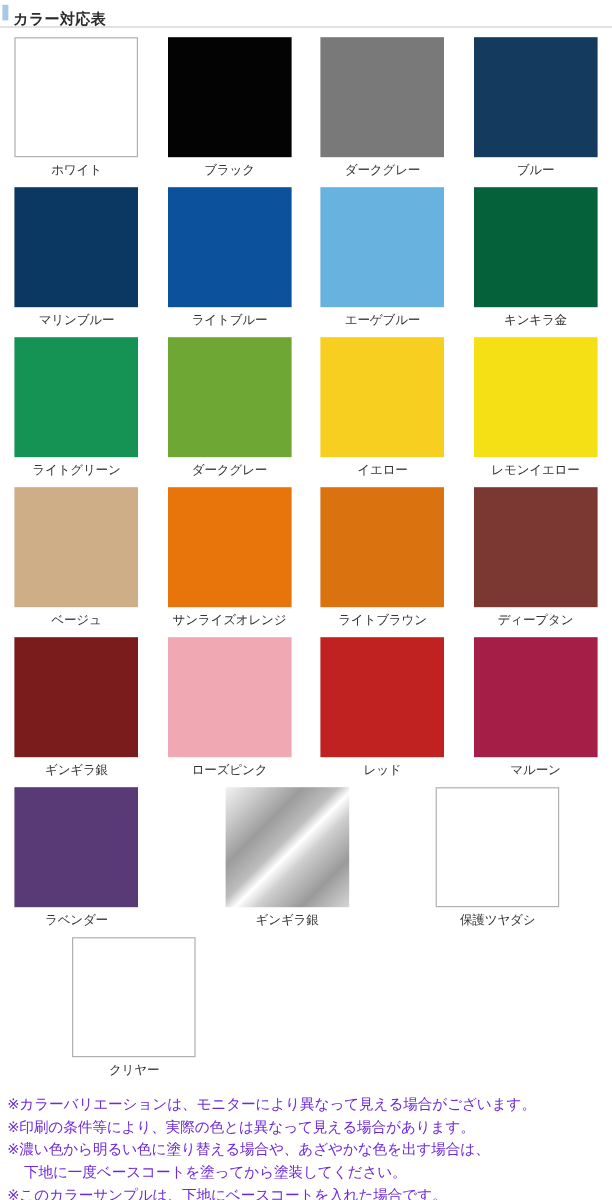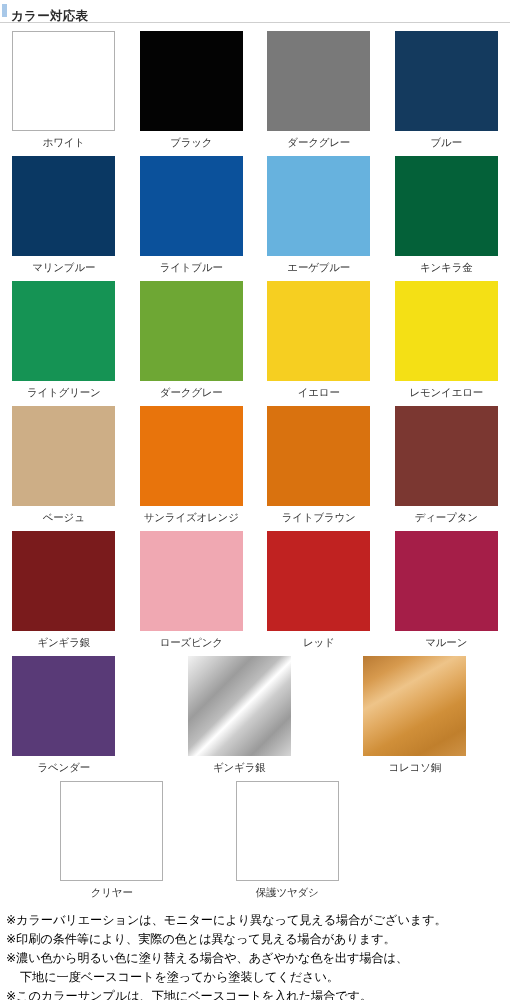--- a/index.html
+++ b/index.html
@@ -79,21 +79,21 @@
   }
 
   
   .notes {
     padding: 8px 0 0 6px;
     box-sizing: border-box;
   }
   .note-line {
     font-size: 12.2px;
     line-height: 19px;
-    color: #000000;
+    color: #6d28d9;
     white-space: nowrap;
     letter-spacing: -0.1px;
   }
   .note-line.indented { padding-left: 14px; }
 </style>
 </head>
 <body>
 
 <div class="page-header">
   <span class="header-marker"></span>
@@ -183,30 +183,26 @@
     </div>
     <div class="swatch-cell">
       <div class="swatch-chip" style="background: rgb(89, 58, 119);"></div>
       <div class="swatch-label">ラベンダー</div>
     </div>
     <div class="swatch-cell short">
       <div class="swatch-chip" style="background: linear-gradient(135deg, rgb(242, 242, 242) 0%, rgb(201, 201, 201) 16%, rgb(156, 156, 156) 32%, rgb(189, 189, 189) 46%, rgb(255, 255, 255) 53%, rgb(205, 205, 205) 62%, rgb(154, 154, 154) 80%, rgb(214, 214, 214) 100%);"></div>
       <div class="swatch-label">ギンギラ銀</div>
     </div>
     <div class="swatch-cell short">
-      <div class="swatch-chip" style="background: linear-gradient(150deg, rgb(185, 122, 51) 0%, rgb(215, 154, 78) 18%, rgb(238, 196, 137) 34%, rgb(226, 171, 98) 48%, rgb(208, 143, 57) 64%, rgb(192, 127, 44) 82%, rgb(207, 147, 71) 100%);"></div>
-      <div class="swatch-label">コレコソ銅</div>
+      <div class="swatch-chip bordered" style="background: rgb(255, 255, 255);"></div>
+      <div class="swatch-label">保護ツヤダシ</div>
     </div>
     <div class="swatch-cell short">
       <div class="swatch-chip bordered" style="background: rgb(255, 255, 255);"></div>
       <div class="swatch-label">クリヤー</div>
-    </div>
-    <div class="swatch-cell short">
-      <div class="swatch-chip bordered" style="background: rgb(255, 255, 255);"></div>
-      <div class="swatch-label">保護ツヤダシ</div>
     </div>
   </div>
 
 <div class="notes">
     <div class="note-line">※カラーバリエーションは、モニターにより異なって見える場合がございます。</div>
     <div class="note-line">※印刷の条件等により、実際の色とは異なって見える場合があります。</div>
     <div class="note-line">※濃い色から明るい色に塗り替える場合や、あざやかな色を出す場合は、</div>
     <div class="note-line indented">下地に一度ベースコートを塗ってから塗装してください。</div>
     <div class="note-line">※このカラーサンプルは、下地にベースコートを入れた場合です。</div>
   </div>

